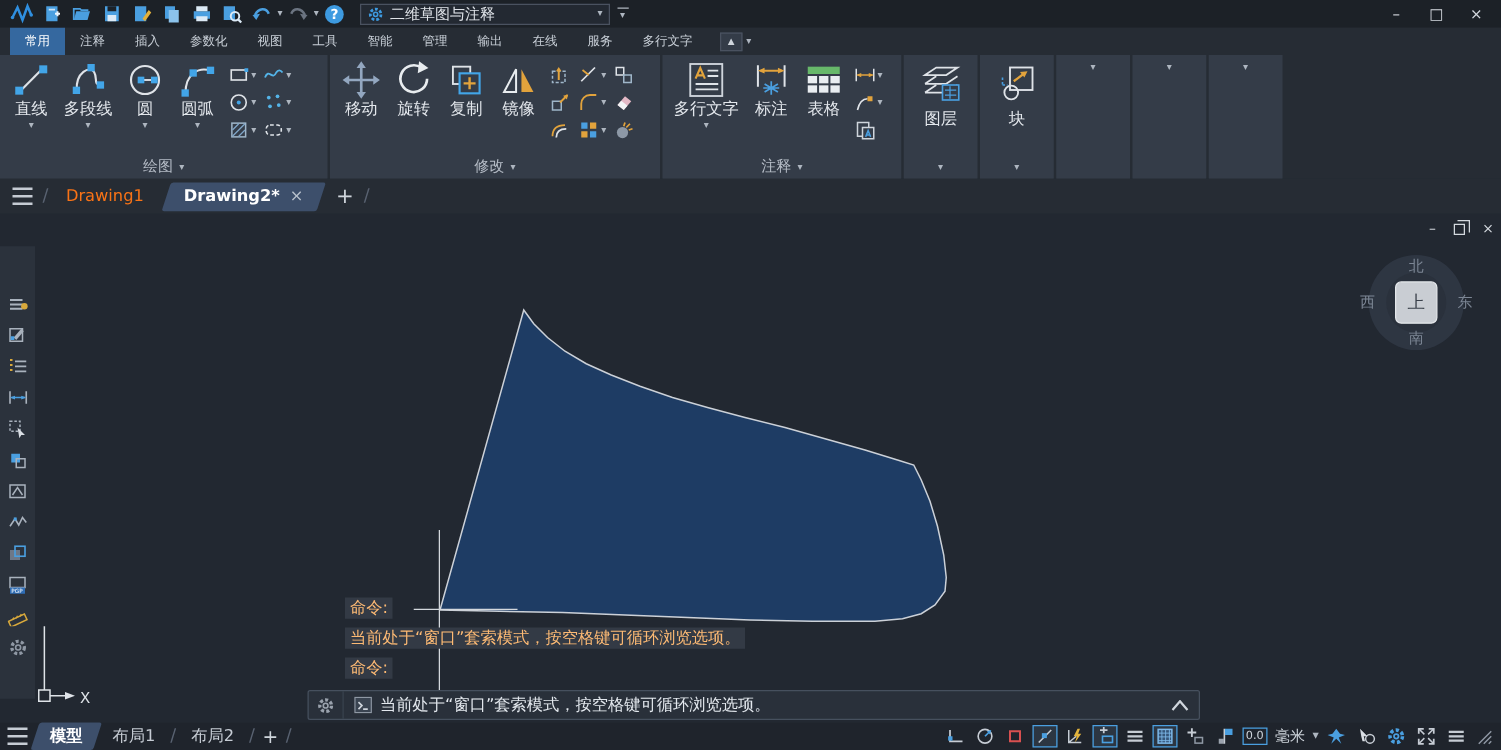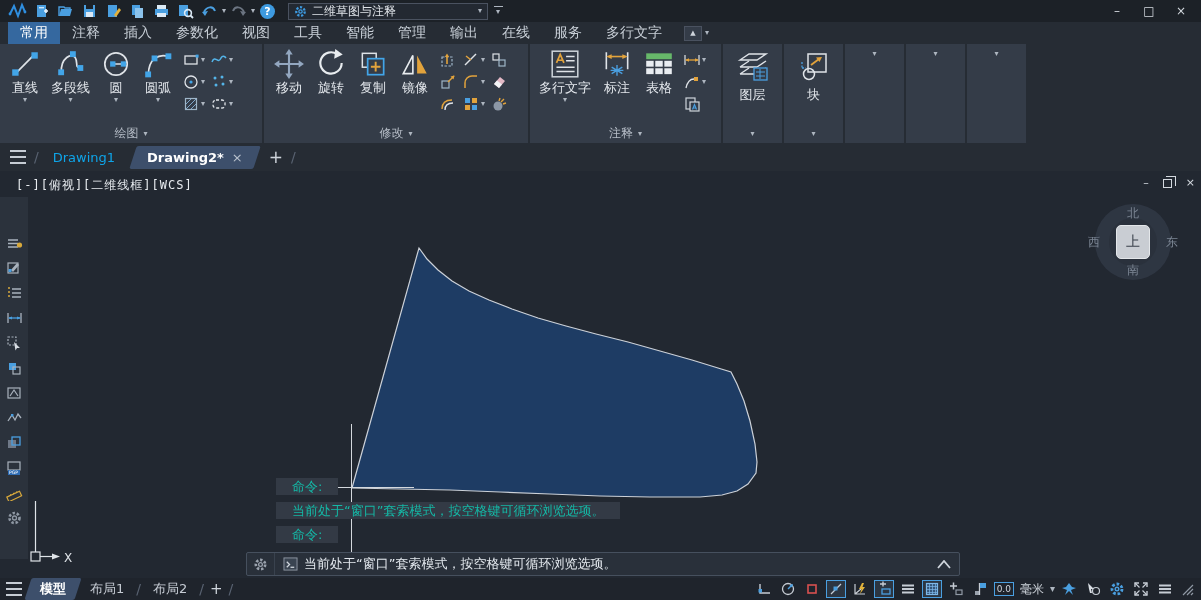--- a/index.html
+++ b/index.html
@@ -23,21 +23,21 @@
   .wsbox .lbl{flex:1;white-space:nowrap;overflow:hidden}
   .wsmore{width:18px;height:16px;flex-direction:column;gap:0}
   .wsmore i{display:block;width:9px;border-top:1px solid #aeb6c0;margin-bottom:1px}
   .apptitle{position:absolute;left:50%;top:0;transform:translateX(-50%);line-height:22px;
             font-size:13px;color:#e8ecf0;white-space:nowrap}
   .winctl{margin-left:auto;display:flex;gap:4px}
   .winbtn{width:28px;height:20px;color:#d4d9df;font-size:12px}
 
   
   .rtabs{height:22px;background:var(--chrome);display:flex;align-items:stretch;padding-left:8px;flex:none}
-  .rtab{padding:0 12px;display:flex;align-items:center;font-size:14px;color:#c8cfd7;cursor:default}
+  .rtab{padding:0 12px;display:flex;align-items:center;font-size:10px;color:#c8cfd7;cursor:default}
   .rtab.active{background:var(--active-tab-blue);color:#fff}
   .ribcollapse{margin-left:10px;display:flex;align-items:center;gap:3px}
   .ribcollapse .box{width:18px;height:15px;background:#343c48;border:1px solid #4a5260;font-size:8px;color:#cfd5dc}
 
   
   .ribbon{height:99px;background:var(--chrome);display:flex;gap:2px;flex:none}
   .panel{background:var(--panel);display:flex;flex-direction:column;flex:none}
   .pbody{flex:1;display:flex;align-items:flex-start;padding:3px 6px 0;gap:4px}
   .pfoot{height:19px;display:flex;align-items:center;justify-content:center;gap:5px;color:#b6bdc7;font-size:12px}
   .bigbtn{display:flex;flex-direction:column;align-items:center;padding:1px 3px;border-radius:2px}
@@ -47,21 +47,21 @@
   .sicon{width:19px;height:19px}
   .panel.small{width:59px}
   .panel.small .pbody{flex-direction:column;align-items:center;gap:2px;padding-top:6px}
   .panel.small .blbl{font-size:13px;white-space:nowrap;color:#e3e7ec}
   .ribfill{flex:1;background:var(--chrome)}
 
   
   .doctabs{height:28px;background:var(--chrome);display:flex;align-items:center;padding-left:10px;gap:8px;flex:none}
   .burger i{display:block;width:16px;border-top:2px solid #c6ccd4;margin:2px 0}
   .slash{color:#596271;font-size:14px}
-  .dtab{color:#0ea5e9;font-size:13px;padding:0 6px}
+  .dtab{color:#f97316;font-size:13px;padding:0 6px}
   .dtab-active{background:#3d4f6b;transform:skewX(-18deg);border-radius:2px;padding:4px 14px;margin:0 4px}
   .dtab-active .in{transform:skewX(18deg);display:flex;align-items:center;gap:8px;font-size:13px;font-weight:bold;color:#fff}
   .dtab-active .x{color:#b9c2cd;font-weight:normal}
   .plus{color:#cfd5dc;font-size:17px;line-height:17px}
 
   
   .canvas{position:relative;height:407px;background:var(--canvas-bg);flex:none;overflow:hidden}
   .canvas svg.scene{position:absolute;left:0;top:0;z-index:1}
   .vpctl{position:absolute;left:16px;top:6px;z-index:2;font-size:12px;color:#e8ecf0;letter-spacing:1px;
          font-family:"DejaVu Sans Mono","Liberation Mono",monospace}
@@ -82,21 +82,21 @@
   .navup{position:absolute;left:21px;top:21px;width:34px;height:34px;background:#c9cdd3;border:1px solid #e4e7ea;
          border-radius:5px;color:#3a414b;font-size:14px;display:flex;align-items:center;justify-content:center;z-index:4}
 
   
   .lefttools{position:absolute;left:0;top:26px;width:28px;height:362px;background:#2b323c;z-index:2;
              display:flex;flex-direction:column;align-items:center;padding-top:38px;gap:9px}
   .ltool{width:18px;height:16px}
 
   
   .cmdhist{position:absolute;left:276px;top:307px;z-index:3;display:flex;flex-direction:column;gap:7px;align-items:flex-start}
-  .histline{background:#333a45;color:#14b8a6;font-size:13px;line-height:17px;padding:0 16px;white-space:nowrap}
+  .histline{background:#333a45;color:#fdba74;font-size:13px;line-height:17px;padding:0 4px;white-space:nowrap}
 
   
   .cmdbar{position:absolute;left:246px;top:381px;width:714px;height:24px;z-index:4;background:#29303a;
           border:1px solid #46505e;display:flex;align-items:center;border-radius:2px}
   .cmdgear{width:28px;height:22px;border-right:1px solid #39424e}
   .cmdprompt{flex:1;display:flex;align-items:center;gap:6px;padding:0 8px;font-size:13px;color:#e3e8ee;white-space:nowrap;overflow:hidden}
   .cmdchev{width:30px;height:22px}
 
   
   .statusbar{height:22px;background:#1f242c;display:flex;align-items:center;padding:0 6px;gap:6px;flex:none}
@@ -643,21 +643,20 @@
       </g>
 
       <g stroke="#dfe3e8" stroke-width="1.2" fill="none">
         <line x1="35.5" y1="330" x2="35.5" y2="381"></line>
         <rect x="31" y="381" width="9" height="9"></rect>
         <line x1="40" y1="385.5" x2="54" y2="385.5"></line>
         <polygon points="60,385.5 52,382.5 52,388.5" fill="#dfe3e8" stroke="none"></polygon>
       </g>
     </svg>
 
-    <span class="vpctl">[-][俯视][二维线框][WCS]</span>
 
     <div class="docwin">
       <span class="b">–</span>
       <span class="restore"></span>
       <span class="b">×</span>
     </div>
 
     <div class="navcube">
       <div class="navring"></div>
       <span class="navlbl nav-n">北</span>

